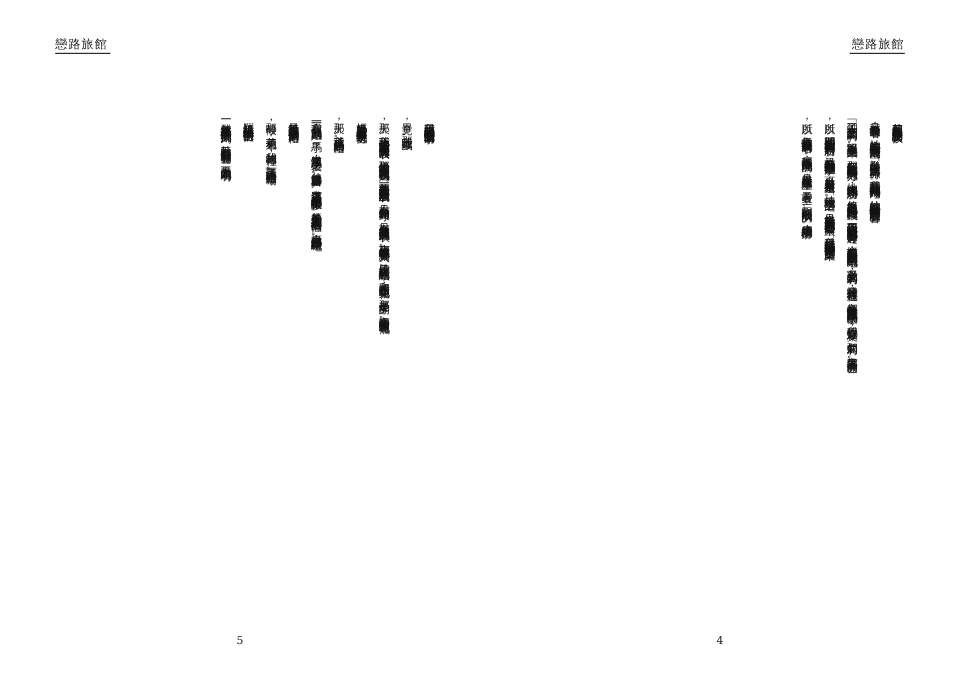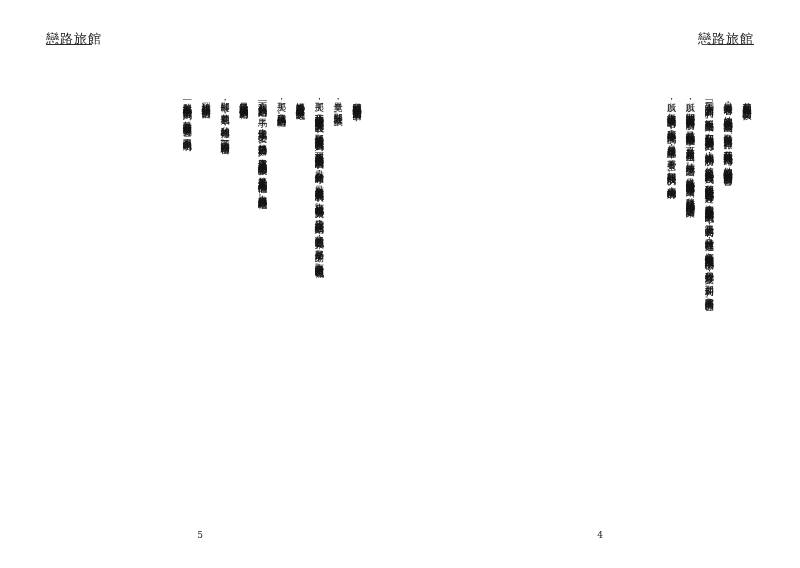--- a/index.html
+++ b/index.html
@@ -27,21 +27,21 @@
     height: 568px;
     box-sizing: border-box;
   }
   .page.left  { padding: 26px 34px 26px 44px; }
   .page.right { padding: 26px 44px 26px 34px; }
 
   
   .runhead {
     position: absolute;
     top: 30px;
-    font-size: 13px;
+    font-size: 10px;
     letter-spacing: 1px;
     color: #1a1a1a;
     writing-mode: horizontal-tb;
     white-space: nowrap;
   }
   .page.left .runhead { left: 46px; }
   .page.right .runhead { right: 46px; }
 
   .runhead-rule {
     position: absolute;

